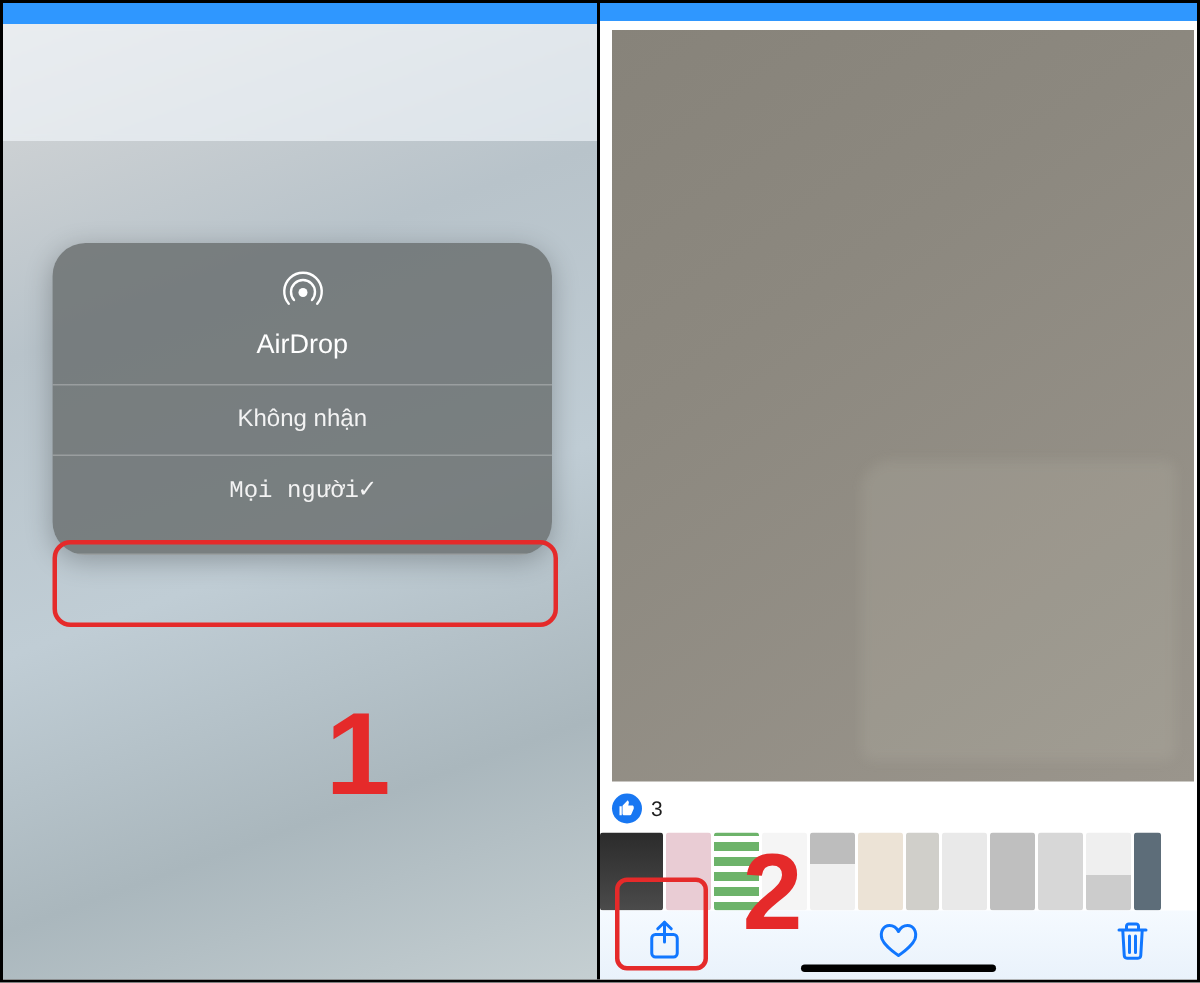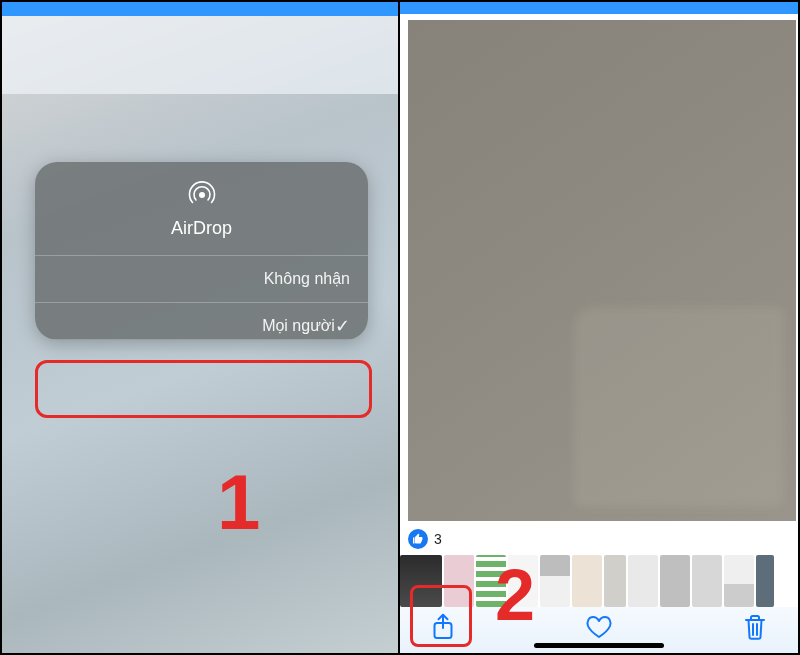--- a/index.html
+++ b/index.html
@@ -68,25 +68,26 @@
     font-weight: 500;
   }
   .airdrop-rows .row {
     position: relative;
     border-top: 1px solid rgba(255,255,255,0.25);
     padding: 14px 18px 14px;
     font-size: 16px;
     color: #f3f3f3;
     display: flex;
     align-items: center;
-    justify-content: flex-end;
+    justify-content: center;
   }
   .airdrop-rows .row:last-child {
     border-bottom: 1px solid rgba(255,255,255,0.25);
-    padding-bottom: 4px;
+    padding-bottom: 33px;
+    font-family: Liberation Mono, monospace;
   }
   .airdrop-rows .row .check {
     font-size: 18px;
     line-height: 1;
   }
   
   .red-box-1 {
     position: absolute;
     left: 33px;
     top: 358px;

